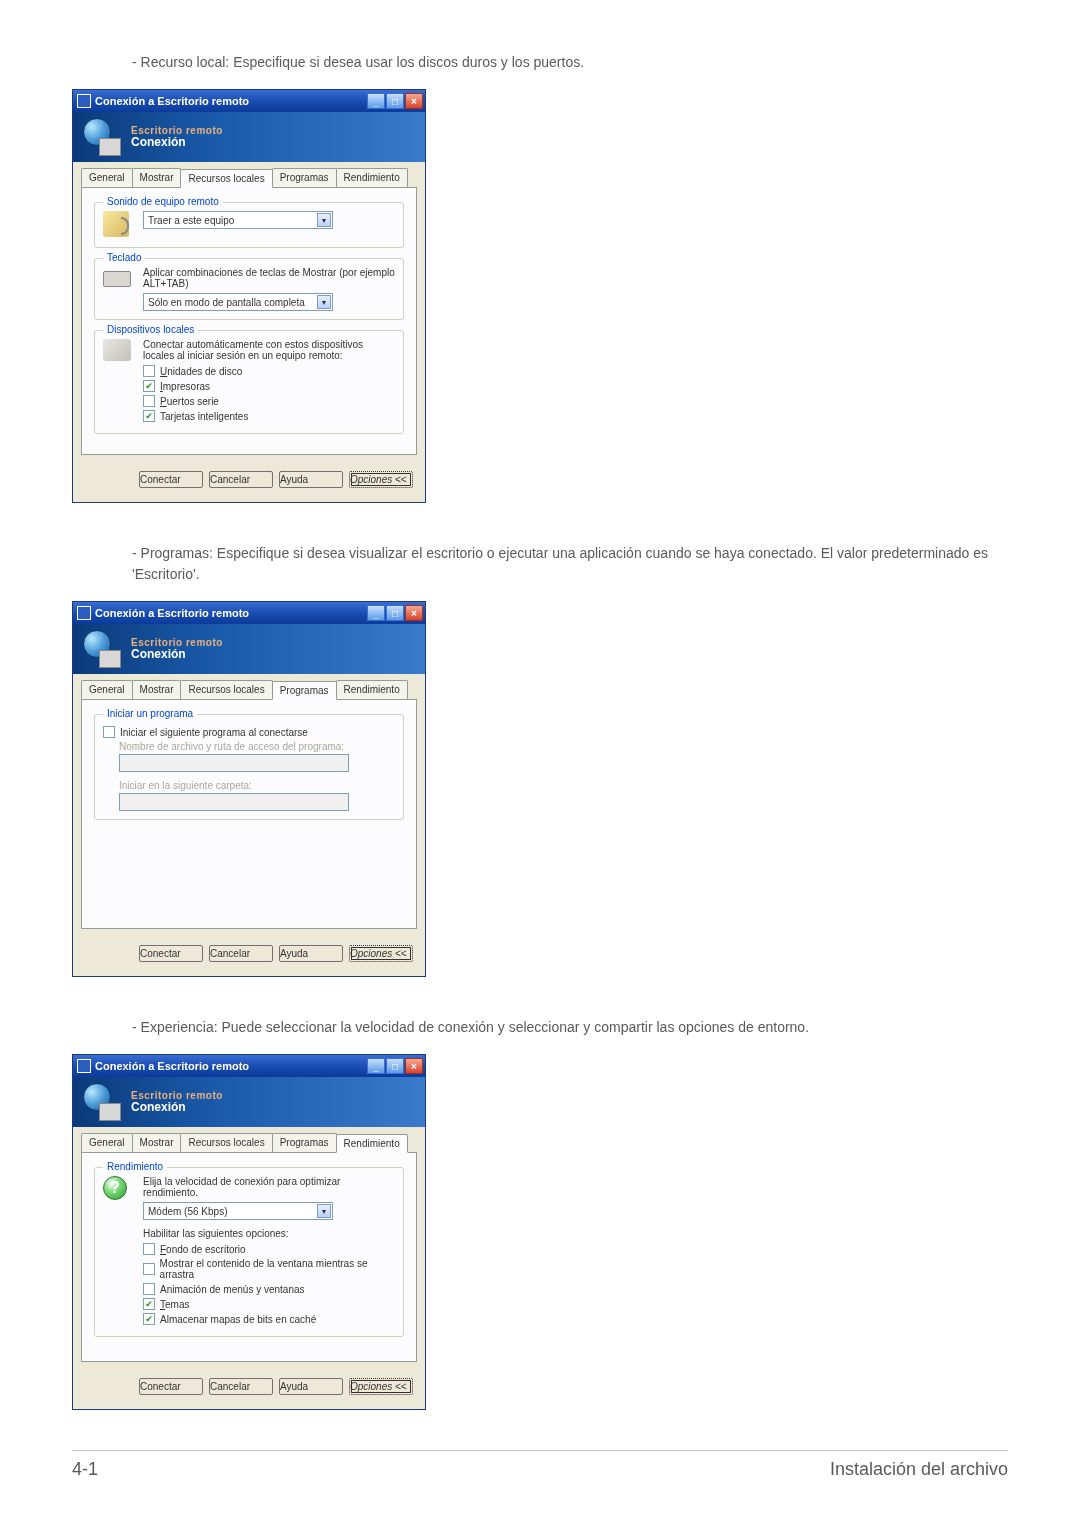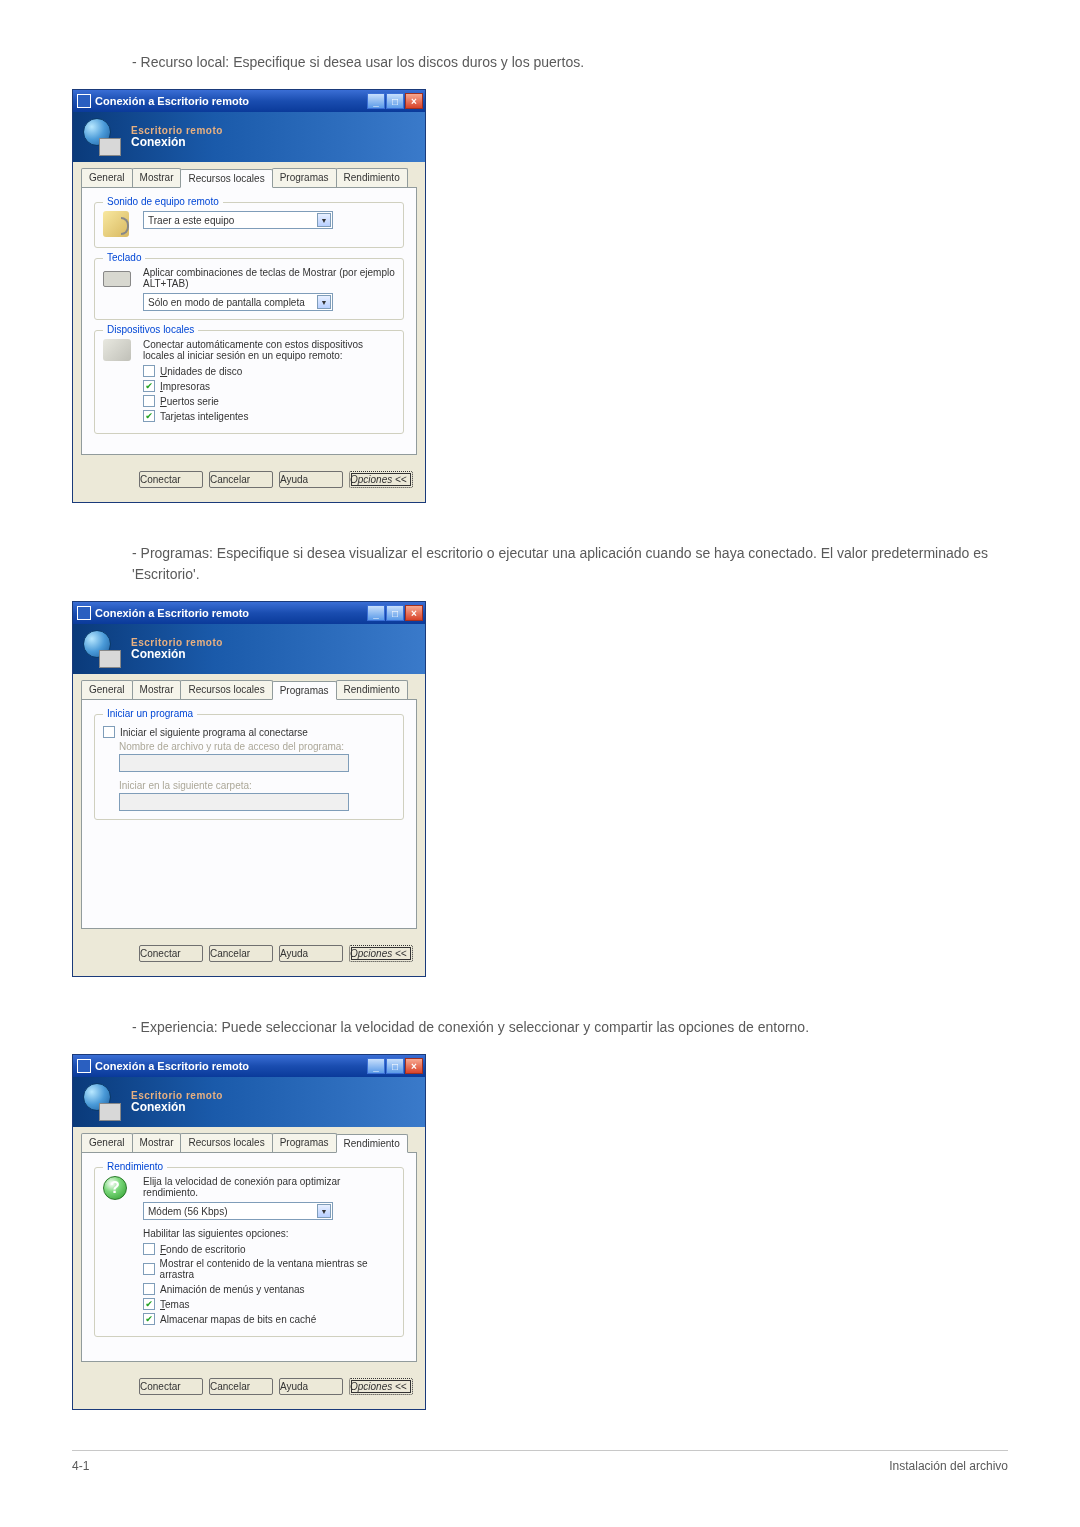--- a/index.html
+++ b/index.html
@@ -58,21 +58,21 @@
 .speaker-icon { width: 26px; height: 26px; background: linear-gradient(135deg, #f8e8a0, #d8b860); border-radius: 3px; position: relative; }
 .speaker-icon::before { content: ""; position: absolute; left: 18px; top: 6px; width: 6px; height: 14px; border: 2px solid #888; border-left: none; border-radius: 0 10px 10px 0; }
 .keyboard-icon { width: 28px; height: 16px; background: #d8d8d0; border: 1px solid #888; border-radius: 2px; margin-top: 4px; }
 .devices-icon { width: 28px; height: 22px; background: linear-gradient(135deg, #e8e8e0, #c0c0b8); border-radius: 3px; }
 .help-icon { width: 24px; height: 24px; border-radius: 50%; background: radial-gradient(circle at 35% 30%, #fff, #7ad87a 40%, #2a9a2a); display: flex; align-items: center; justify-content: center; color: #fff; font-weight: bold; font-size: 16px; border: 1px solid #2a7a2a; }
 
 .checklist { margin-left: 0; }
 .label-disabled { color: #aca899; font-size: 10px; margin: 3px 0 2px 0; display: block; }
 
 hr.footer-rule { margin: 40px 0 8px 0; border: none; border-top: 1px solid #c8c8c8; }
-.footer { display: flex; justify-content: space-between; font-size: 12px; color: #5a5a5a; padding-bottom: 30px; }
+.footer { display: flex; justify-content: space-between; font-size: 18px; color: #5a5a5a; padding-bottom: 30px; }
 </style>
 </head>
 <body>
 
 <div class="page">
 
   <p class="body-text first">- Recurso local: Especifique si desea usar los discos duros y los puertos.</p>
 
   <div class="window">
     <div class="titlebar">

